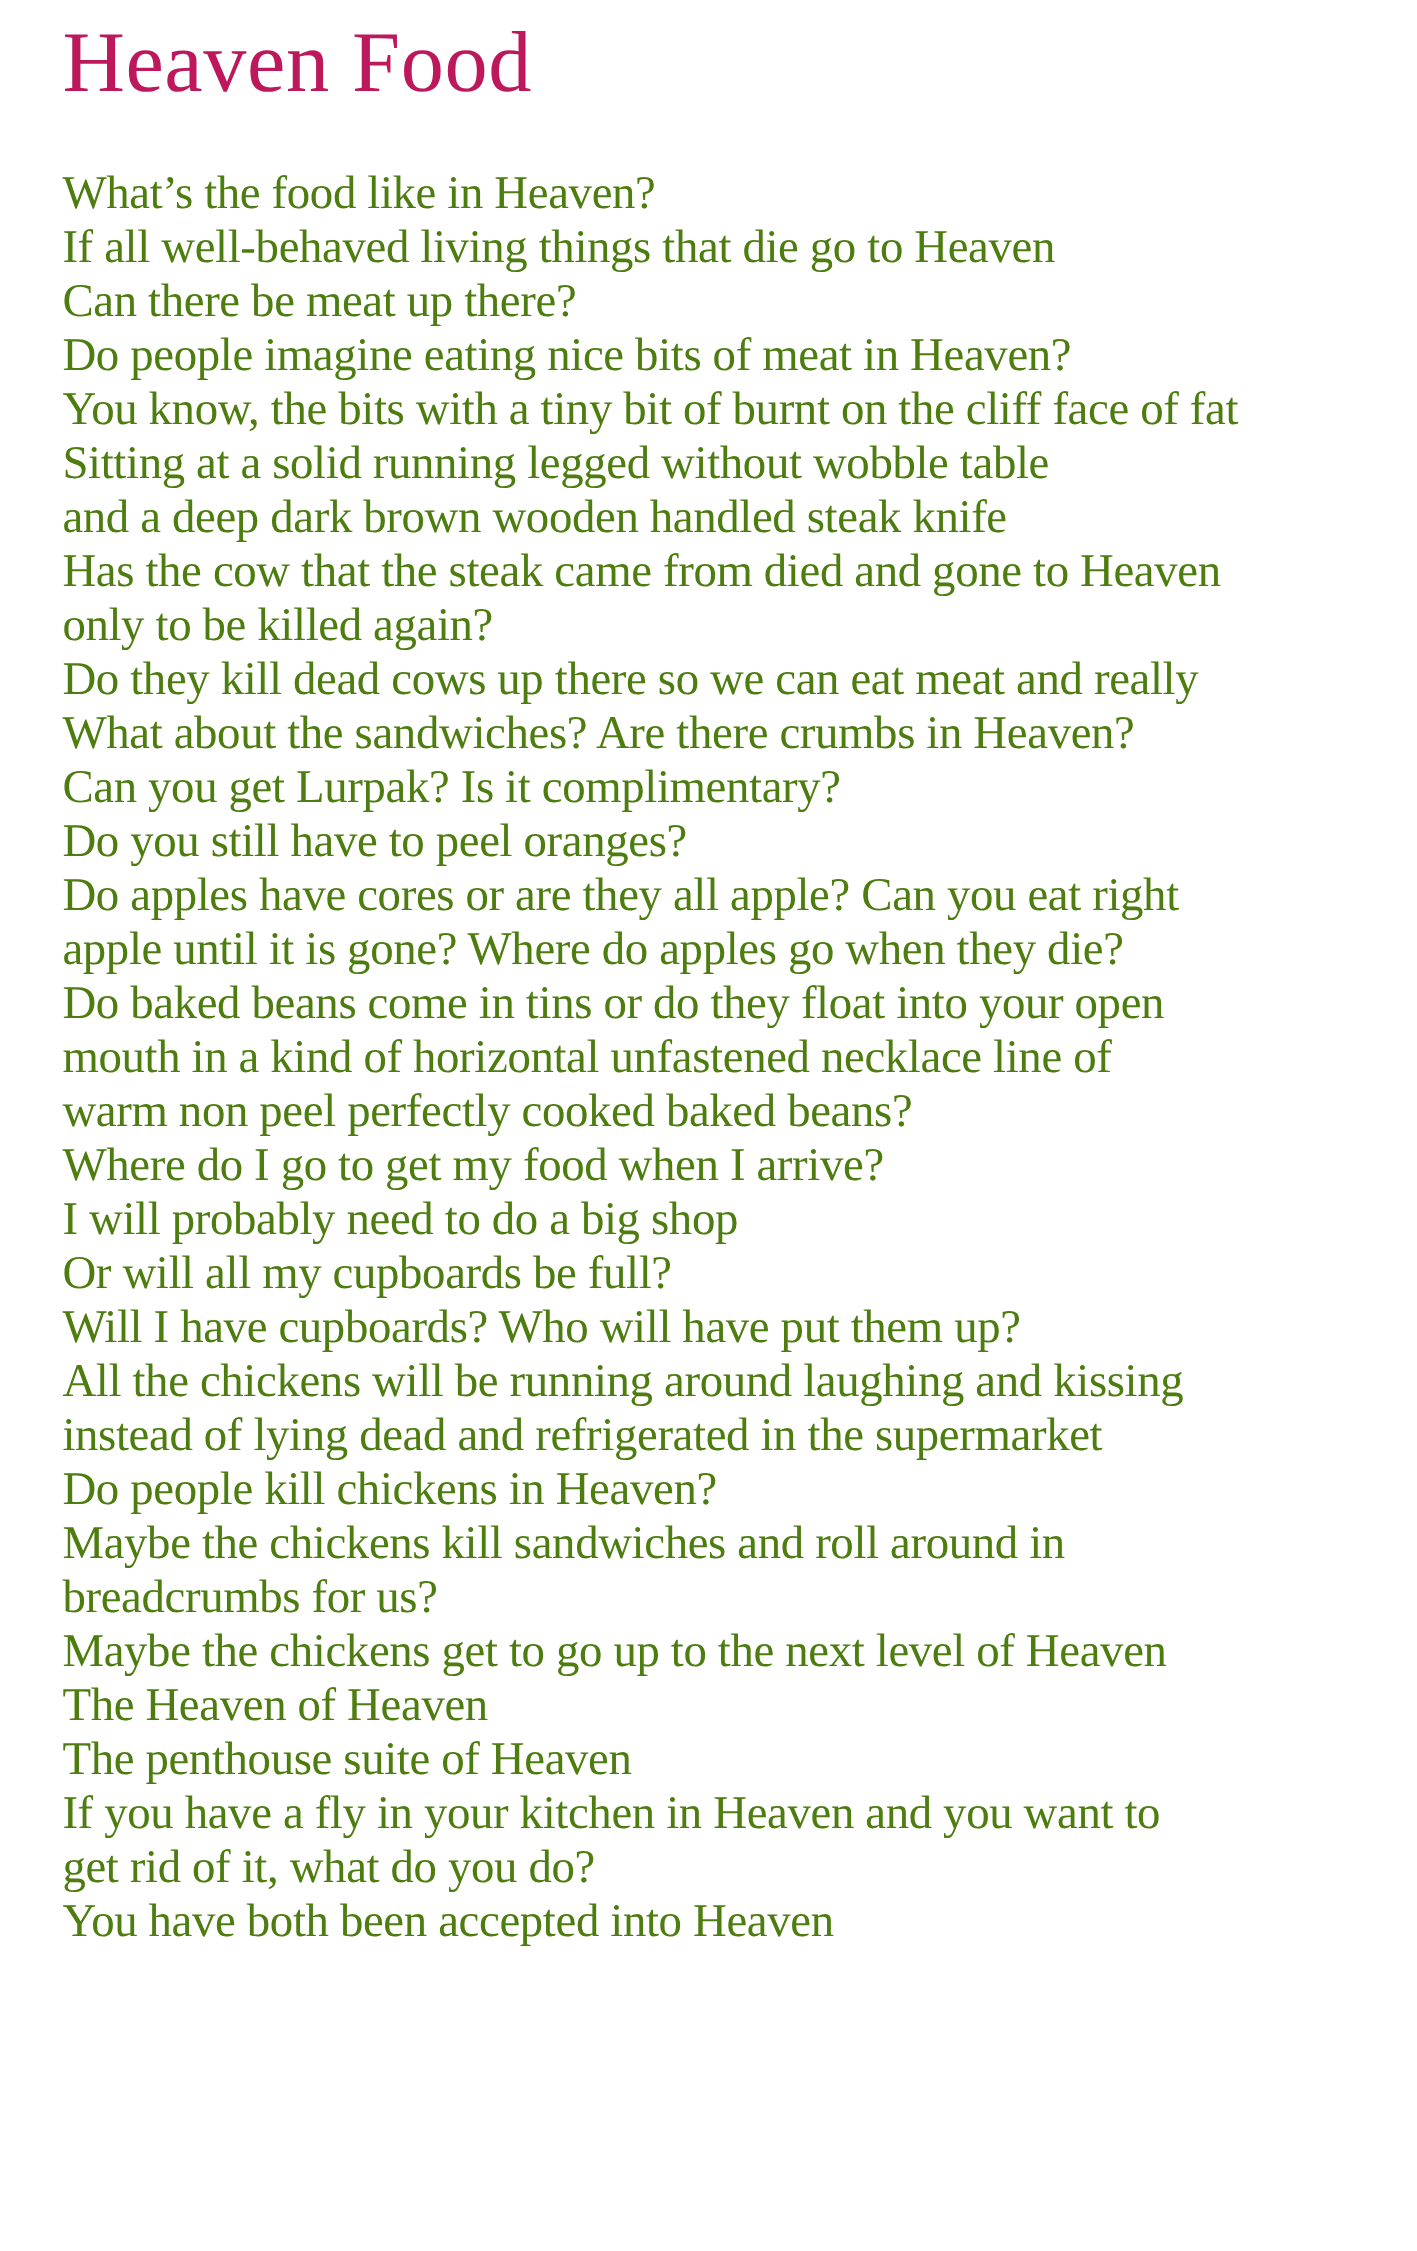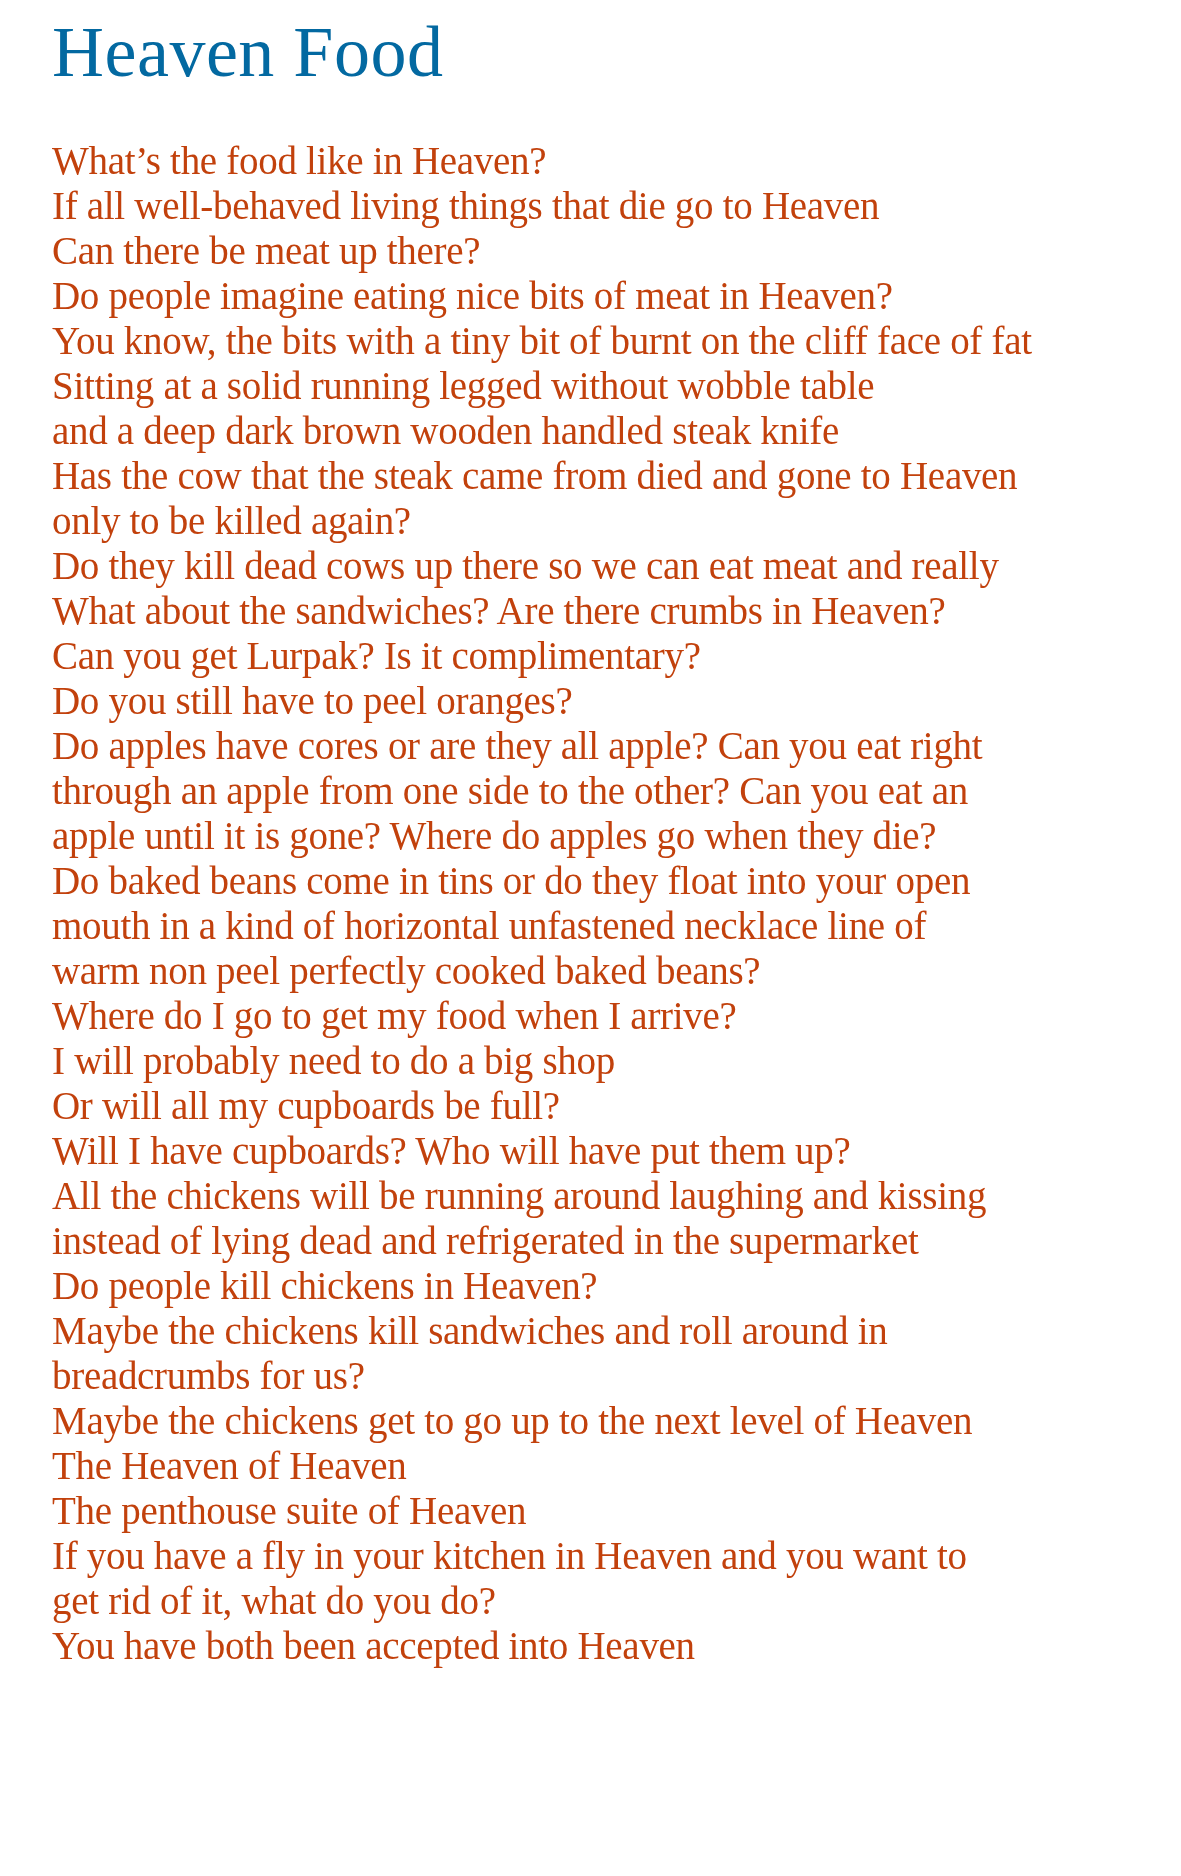--- a/index.html
+++ b/index.html
@@ -17,31 +17,31 @@
     padding: 16px 30px 0 52px;
     font-family: "Liberation Serif", "DejaVu Serif", serif;
     color: #141414;
   }
   .title {
     margin: 0;
     font-size: 72px;
     font-weight: normal;
     line-height: 1.0;
     letter-spacing: 0.5px;
-    color: #0369a1;
+    color: #be185d;
   }
   .poem {
     margin-top: 50px;
   }
   .poem .line {
     font-size: 39px;
     line-height: 45px;
     letter-spacing: -0.3px;
     white-space: nowrap;
-    color: #c2410c;
+    color: #4d7c0f;
   }
 </style>
 </head>
 <body>
 
 <main class="page">
   <h1 class="title">Heaven Food</h1>
   <div class="poem">
       <div class="line">What’s the food like in Heaven?</div>
       <div class="line">If all well-behaved living things that die go to Heaven</div>
@@ -50,21 +50,20 @@
       <div class="line">You know, the bits with a tiny bit of burnt on the cliff face of fat</div>
       <div class="line">Sitting at a solid running legged without wobble table</div>
       <div class="line">and a deep dark brown wooden handled steak knife</div>
       <div class="line">Has the cow that the steak came from died and gone to Heaven</div>
       <div class="line">only to be killed again?</div>
       <div class="line">Do they kill dead cows up there so we can eat meat and really</div>
       <div class="line">What about the sandwiches? Are there crumbs in Heaven?</div>
       <div class="line">Can you get Lurpak? Is it complimentary?</div>
       <div class="line">Do you still have to peel oranges?</div>
       <div class="line">Do apples have cores or are they all apple? Can you eat right</div>
-      <div class="line">through an apple from one side to the other? Can you eat an</div>
       <div class="line">apple until it is gone? Where do apples go when they die?</div>
       <div class="line">Do baked beans come in tins or do they float into your open</div>
       <div class="line">mouth in a kind of horizontal unfastened necklace line of</div>
       <div class="line">warm non peel perfectly cooked baked beans?</div>
       <div class="line">Where do I go to get my food when I arrive?</div>
       <div class="line">I will probably need to do a big shop</div>
       <div class="line">Or will all my cupboards be full?</div>
       <div class="line">Will I have cupboards? Who will have put them up?</div>
       <div class="line">All the chickens will be running around laughing and kissing</div>
       <div class="line">instead of lying dead and refrigerated in the supermarket</div>

